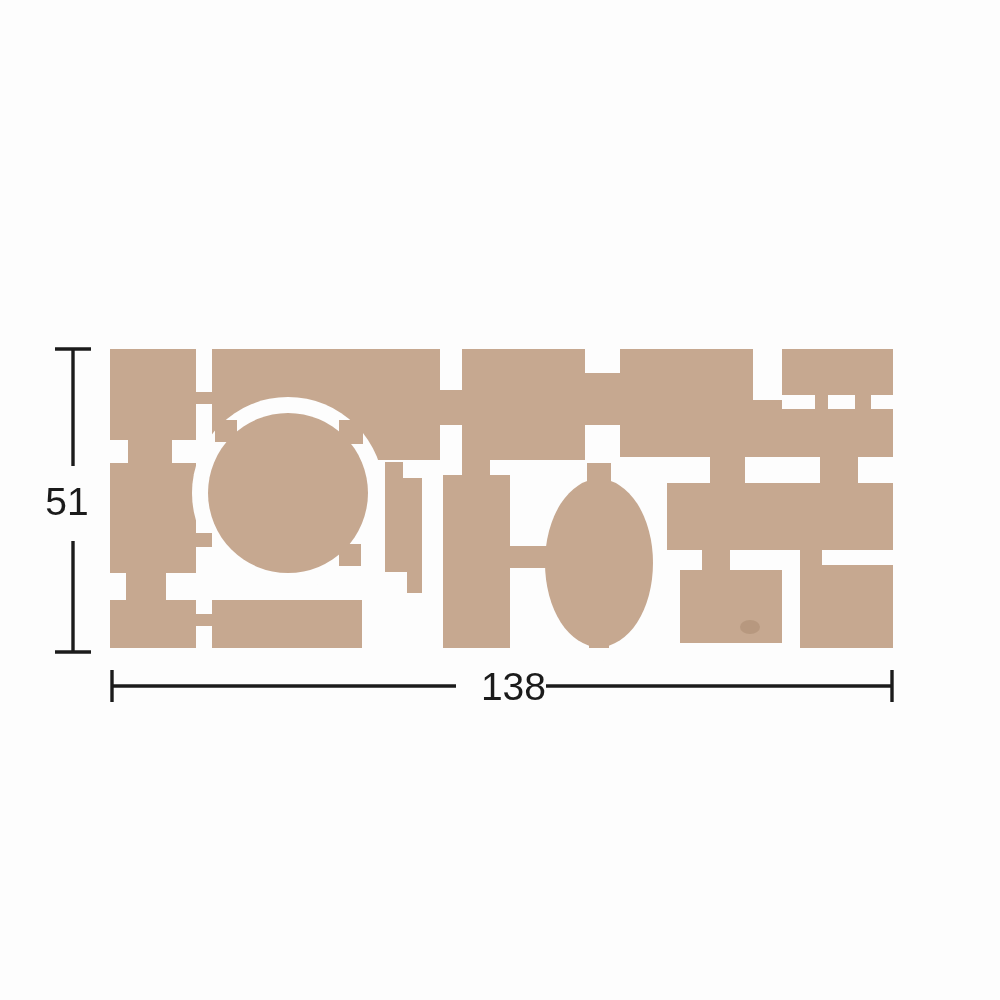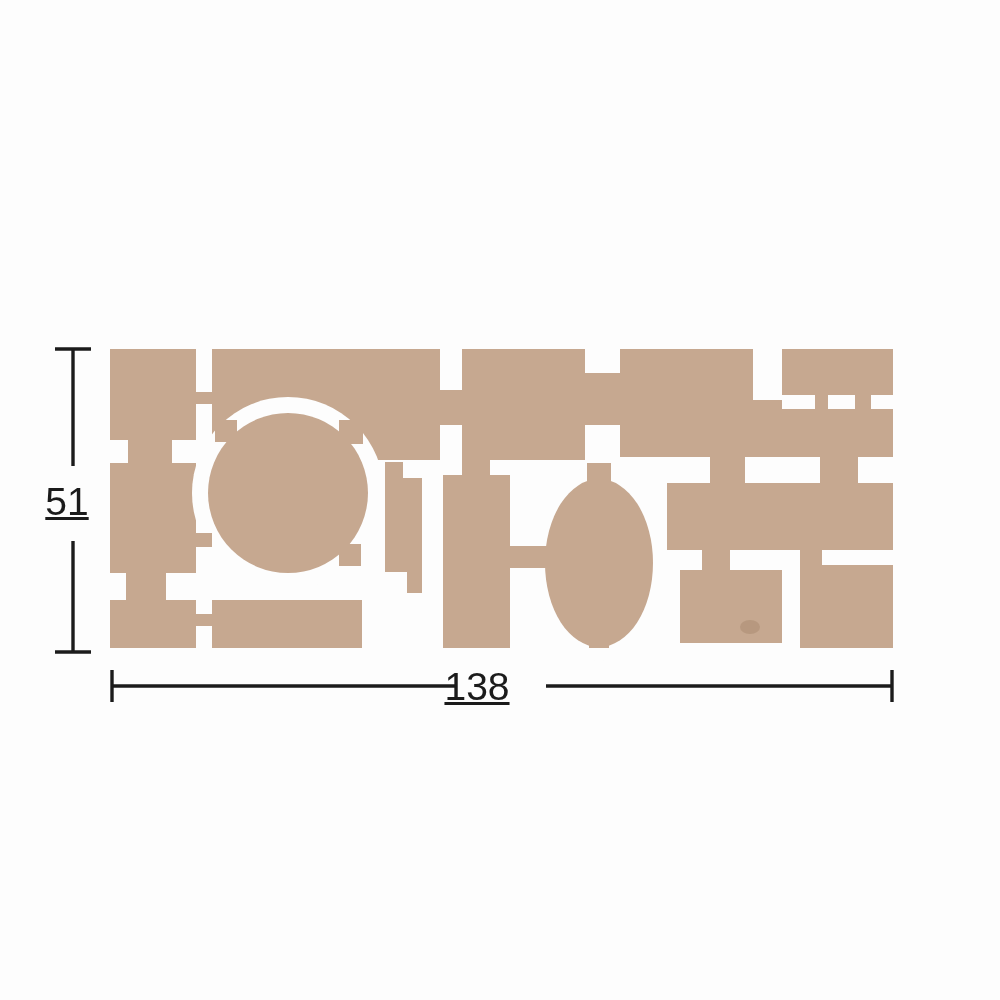--- a/index.html
+++ b/index.html
@@ -15,24 +15,23 @@
   .cut{fill:var(--bg,#fdfdfd);}
   .dim{stroke:var(--ink,#1b1b1b);stroke-width:3.4;stroke-linecap:butt;fill:none;}
   .dim-label{
     position:absolute;
     color:var(--ink,#1b1b1b);
     font-size:39px;
     line-height:42px;
     text-align:center;
     letter-spacing:0px;
     user-select:none;
-    text-decoration:underline;
   }
   .dim-label.height{left:36px;top:481px;width:62px;}
-  .dim-label.width{left:430px;top:666px;width:94px;}
+  .dim-label.width{left:452px;top:666px;width:94px;text-align:right;}
 </style>
 </head>
 <body>
 
 <div class="stage">
 
   <svg viewBox="0 0 1000 1000">
 
     <g>
 

